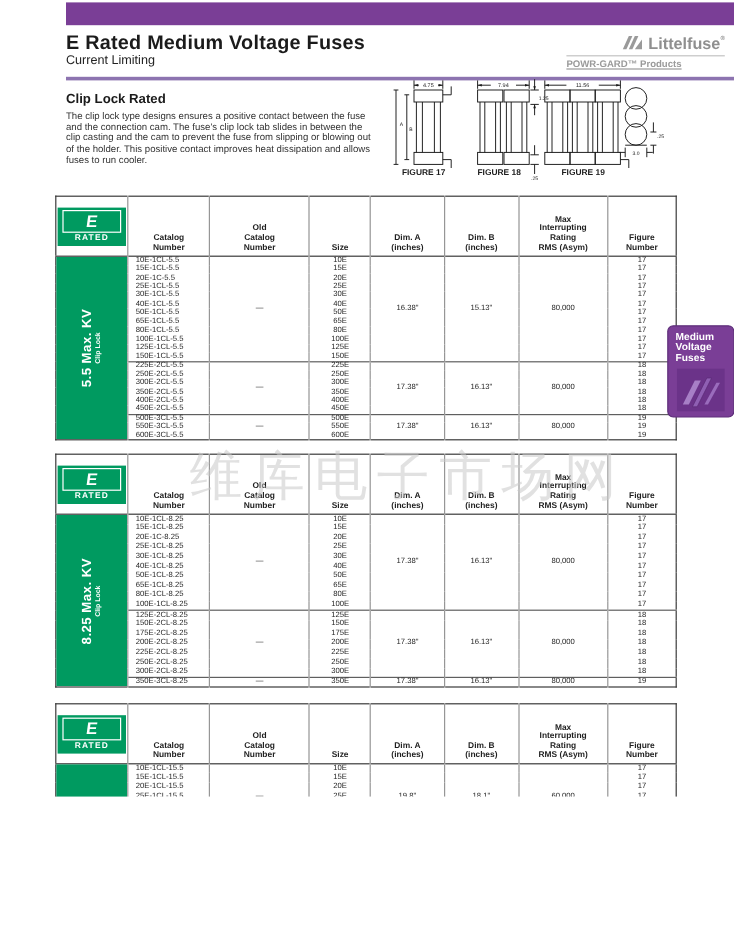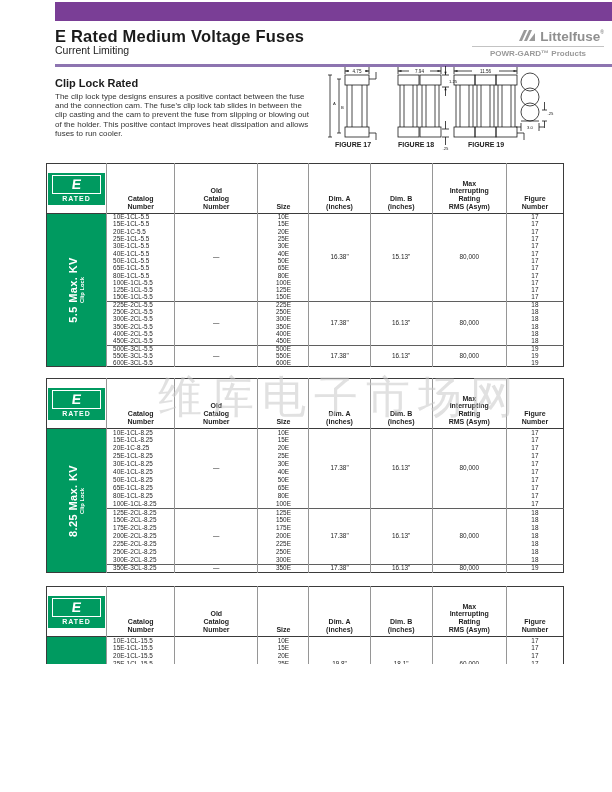--- a/index.html
+++ b/index.html
@@ -11,21 +11,21 @@
   .topbar { position:absolute; left:55px; top:2px; width:557px; height:19px; background:var(--purple,#7a3e96); }
   .title { position:absolute; left:55px; top:27px; font-size:16.5px; font-weight:bold; color:#1b1b1b; letter-spacing:0.2px; }
   .subtitle { position:absolute; left:55px; top:44px; font-size:10.5px; color:#222; }
   .header-rule { position:absolute; left:55px; top:64px; width:557px; height:2.5px; background:#8d74b0; }
 
   .logo-wrap { position:absolute; left:472px; top:28px; width:132px; }
   .logo-row { display:flex; align-items:center; justify-content:flex-end; gap:4px; }
   .logo-text { font-size:13.5px; font-weight:bold; color:var(--gray,#8f8f8f); }
   .logo-reg { font-size:5px; vertical-align:top; }
   .logo-sep { height:1px; background:#c3c3c3; margin:2px 0; }
-  .logo-tag { font-size:8px; font-weight:bold; color:#9a9a9a; text-align:center; }
+  .logo-tag { font-size:8px; font-weight:bold; color:#9a9a9a; text-align:left;text-decoration:underline; }
 
   
   .clip-heading { position:absolute; left:55px; top:77px; font-size:11px; font-weight:bold; color:#1b1b1b; }
   .clip-body { position:absolute; left:55px; top:92px; width:254px; font-size:8px; line-height:9.2px; color:#333; }
 
   
   .fig { position:absolute; pointer-events:none; }
   .fig line, .fig rect, .fig polyline, .fig circle { stroke:#1a1a1a; stroke-width:0.8; fill:none; }
   .fig polygon { fill:#1a1a1a; stroke:none; }
   .fig text { font-family:"Liberation Sans",sans-serif; fill:#1a1a1a; stroke:none; }
@@ -665,18 +665,29 @@
           </tr>
           <tr style="height: 7.8px;">
             <td class="cat">300E-3CL-15.5</td>
             <td>300E</td>
             <td>19</td>
           </tr>
         </tbody>
       </table>
     </div>
 
+  <div class="side-tab">
+    <div class="tab-line">Medium</div>
+    <div class="tab-line">Voltage</div>
+    <div class="tab-line">Fuses</div>
+    <svg class="tab-bolts" width="40" height="36" viewBox="0 0 40 36">
+      <rect x="0" y="0" width="40" height="36" fill="#6b3389"></rect>
+      <polygon points="5,30 15,10 20,10 10,30" fill="#a77fc6"></polygon>
+      <polygon points="13,32 25,8 29,8 17,32" fill="#8f5fb3" stroke="#5a2a77" stroke-width="0.6"></polygon>
+      <polygon points="23,30 33,12 36,12 26,30" fill="#9a6cbc"></polygon>
+    </svg>
+  </div>
 
   <div class="watermark">维库电子市场网</div>
   <div class="footer-rule"></div>
   <div class="page-number">71</div>
 
 </div>
 
 </body></html>

